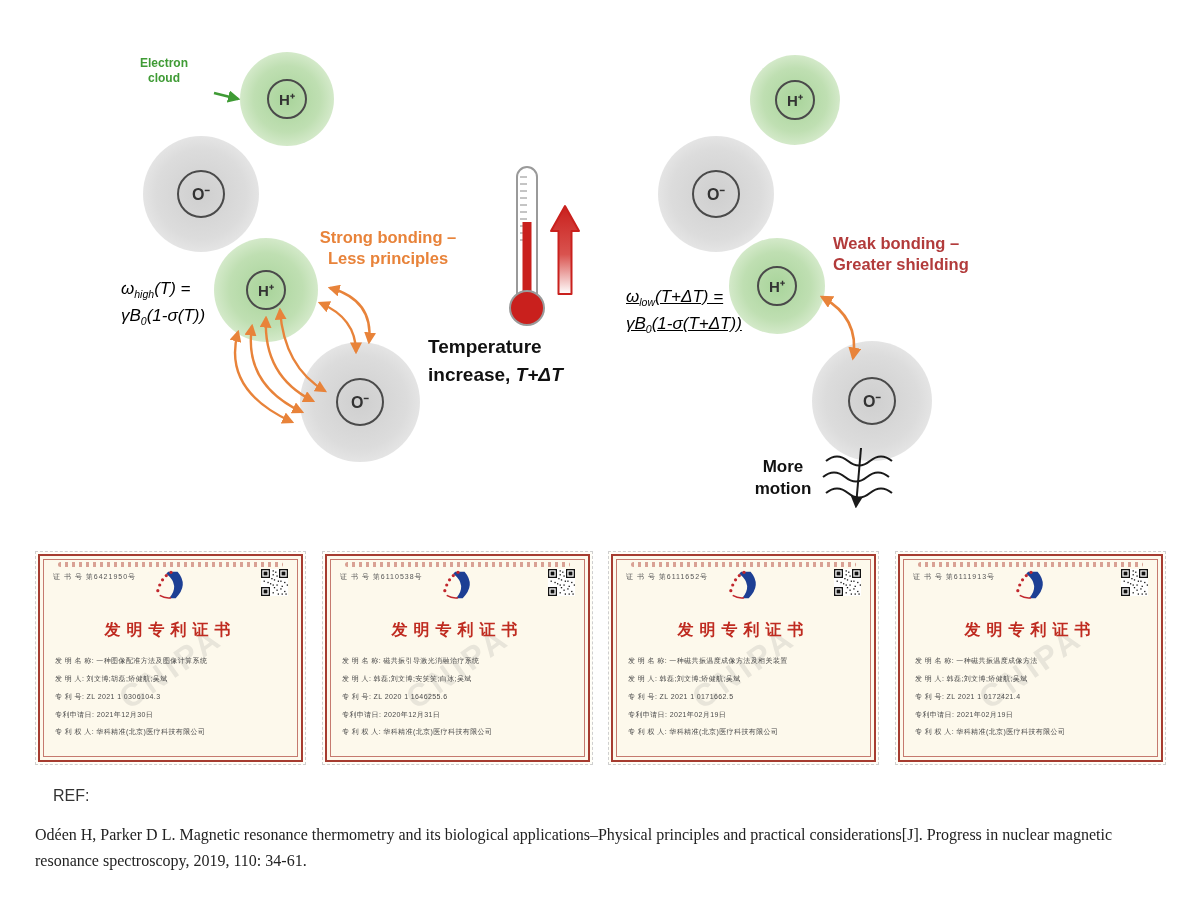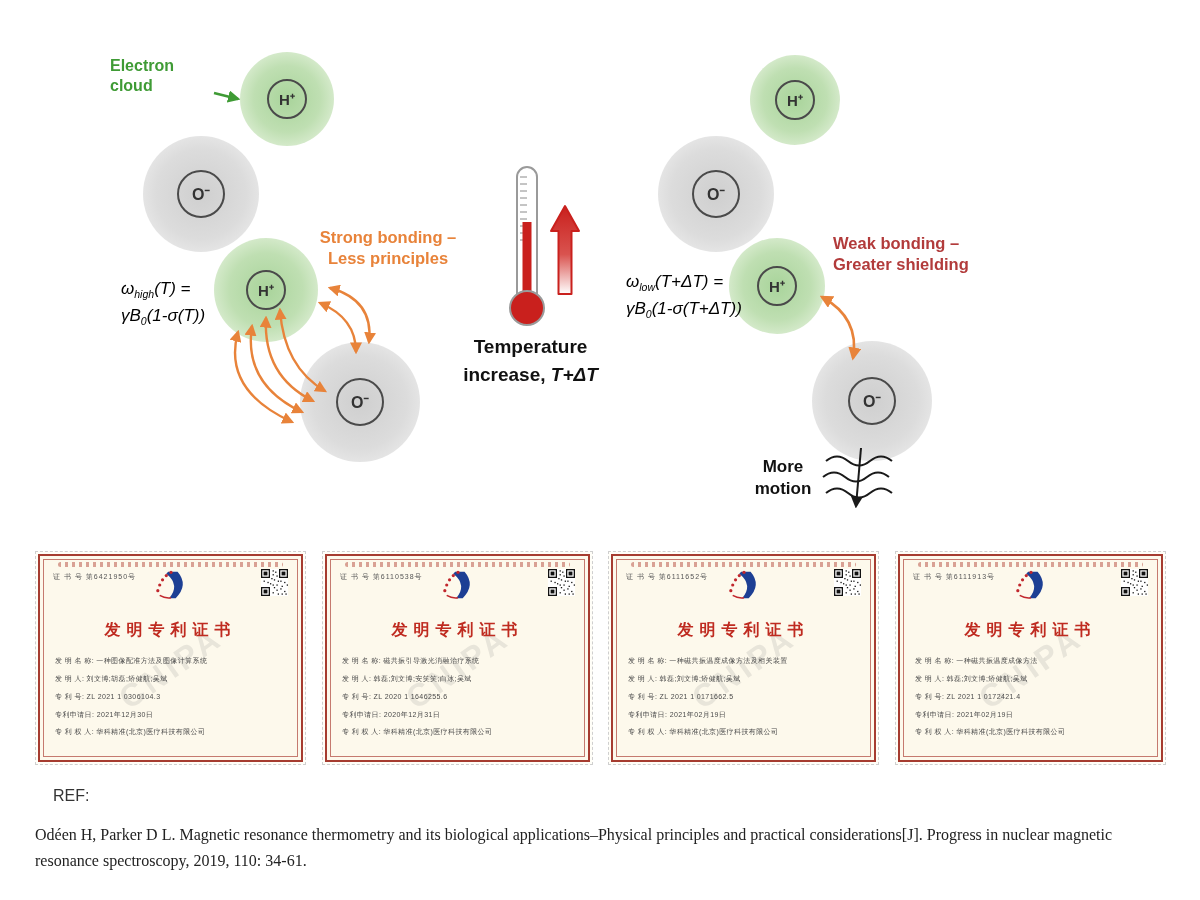--- a/index.html
+++ b/index.html
@@ -10,28 +10,28 @@
   
   .diagram { position:absolute; left:0; top:0; width:1200px; height:545px; }
   .atom { position:absolute; border-radius:50%; display:flex; align-items:center; justify-content:center; }
   .atom.h { background:radial-gradient(circle,#a9d49b 0%,#bfdfb2 50%,#ddeed4 80%,#f2f8ee 100%); }
   .atom.o { background:radial-gradient(circle,#cfcfcf 0%,#dcdcdc 55%,#ececec 85%,#f7f7f7 100%); }
   .ring { border:2px solid #4a4a4a; border-radius:50%; display:flex; align-items:center; justify-content:center; color:#333; font-weight:bold; }
   .ring.rh { width:40px; height:40px; font-size:15px; }
   .ring.ro { width:48px; height:48px; font-size:16px; }
 
   .lbl { position:absolute; }
-  .electron-cloud { left:110px; top:56px; width:108px; color:#3f9b35; font-weight:600; font-size:16px; line-height:1.25; }
+  .electron-cloud { left:110px; top:56px; width:108px; text-align:center; color:#3f9b35; font-weight:600; font-size:12px; line-height:1.25; }
   .formula { font-style:italic; font-size:17px; color:#000000; line-height:1.5; }
   .formula sub { font-size:0.62em; font-style:italic; }
   .formula-left { left:121px; top:276px; width:130px; }
-  .formula-right { left:626px; top:269px; width:150px; }
+  .formula-right { left:626px; top:284px; width:150px;text-decoration:underline; }
   .strong-bonding { left:298px; top:227px; width:180px; text-align:center; color:#e8833a; font-weight:600; font-size:16.5px; line-height:1.25; }
   .weak-bonding { left:833px; top:233px; width:185px; color:#b23b3b; font-weight:600; font-size:16.5px; line-height:1.25; }
-  .temp-label { left:428px; top:333px; width:205px; text-align:center; color:#111; font-weight:600; font-size:19px; line-height:1.45; }
+  .temp-label { left:428px; top:333px; width:205px; text-align:left; color:#111; font-weight:600; font-size:19px; line-height:1.45; }
   .temp-label i { font-weight:600; }
   .more-motion { left:738px; top:456px; width:90px; text-align:center; color:#111; font-weight:600; font-size:17px; line-height:1.3; }
 
   .overlay { position:absolute; left:0; top:0; pointer-events:none; }
 
   
   .certs { position:absolute; left:0; top:551px; width:1200px; height:215px; }
   .cert { position:absolute; top:0; width:271px; height:214px; border:1px dashed #cfcfcf; background:#fffef8; padding:2px; }
   .cert-frame { position:relative; width:100%; height:100%; background:#fdf9ec; border:2px solid #a63c30; padding:3px; }
   .cert-inner { position:relative; width:100%; height:100%; border:1px solid #c57a6f; overflow:hidden; }

